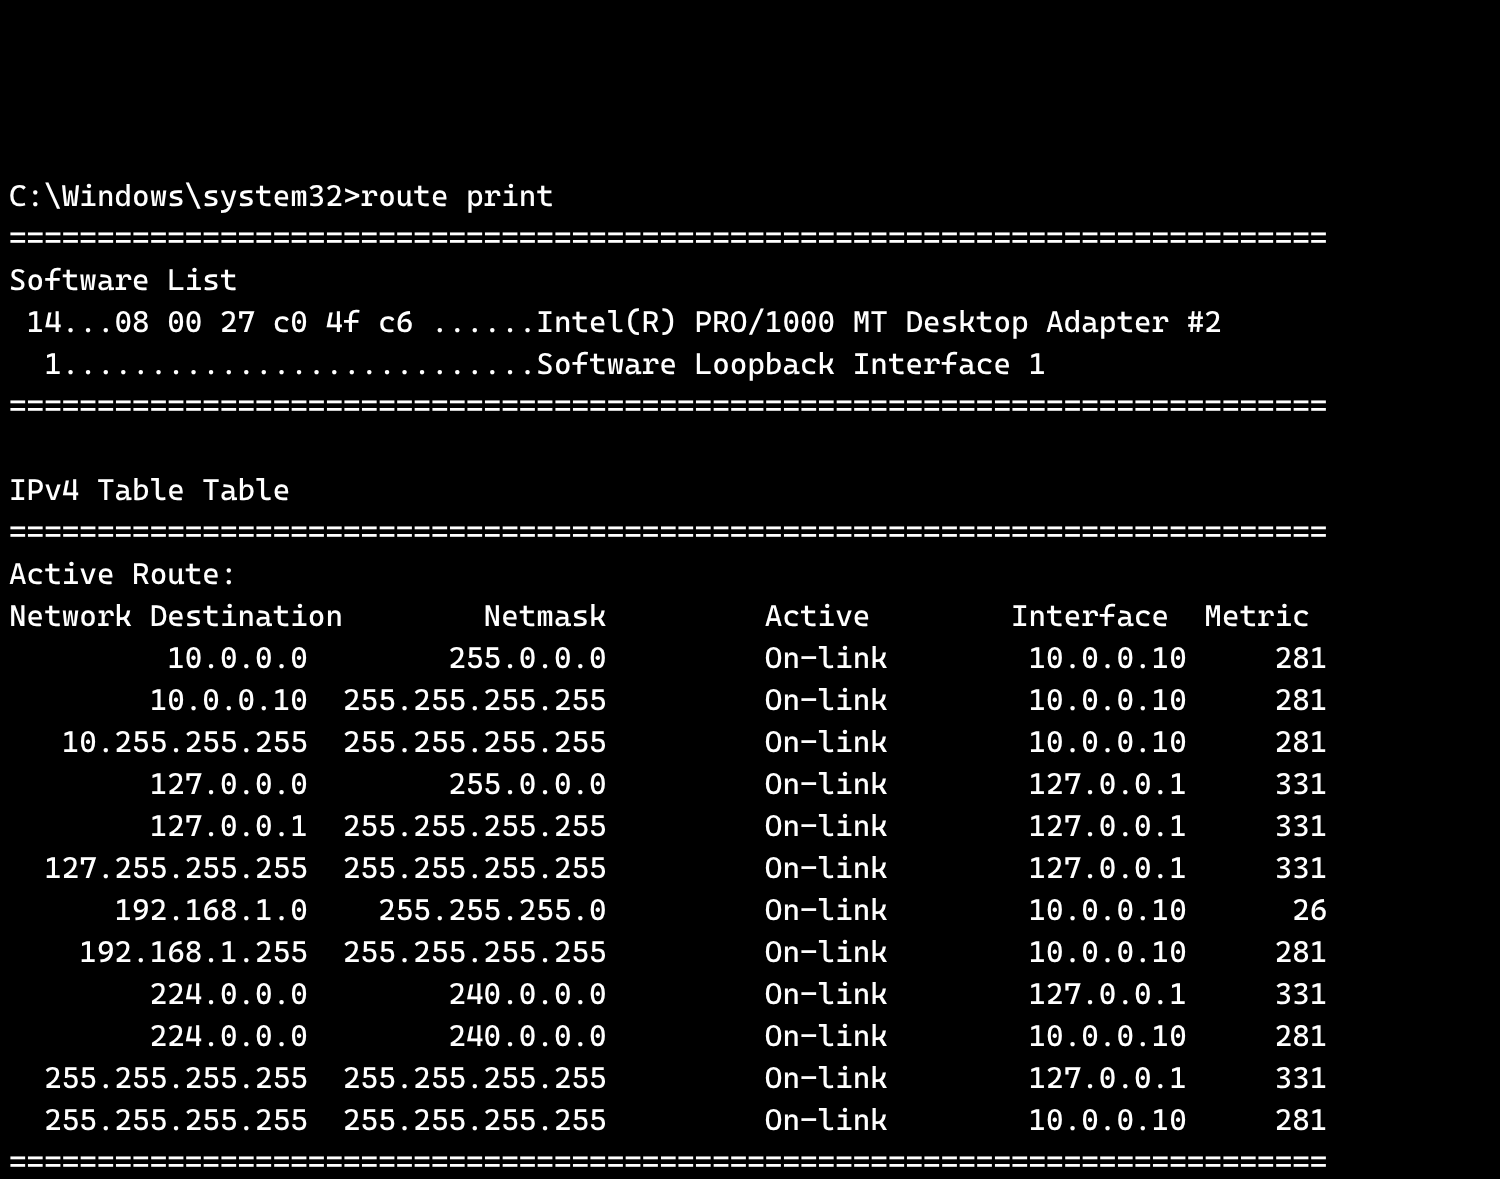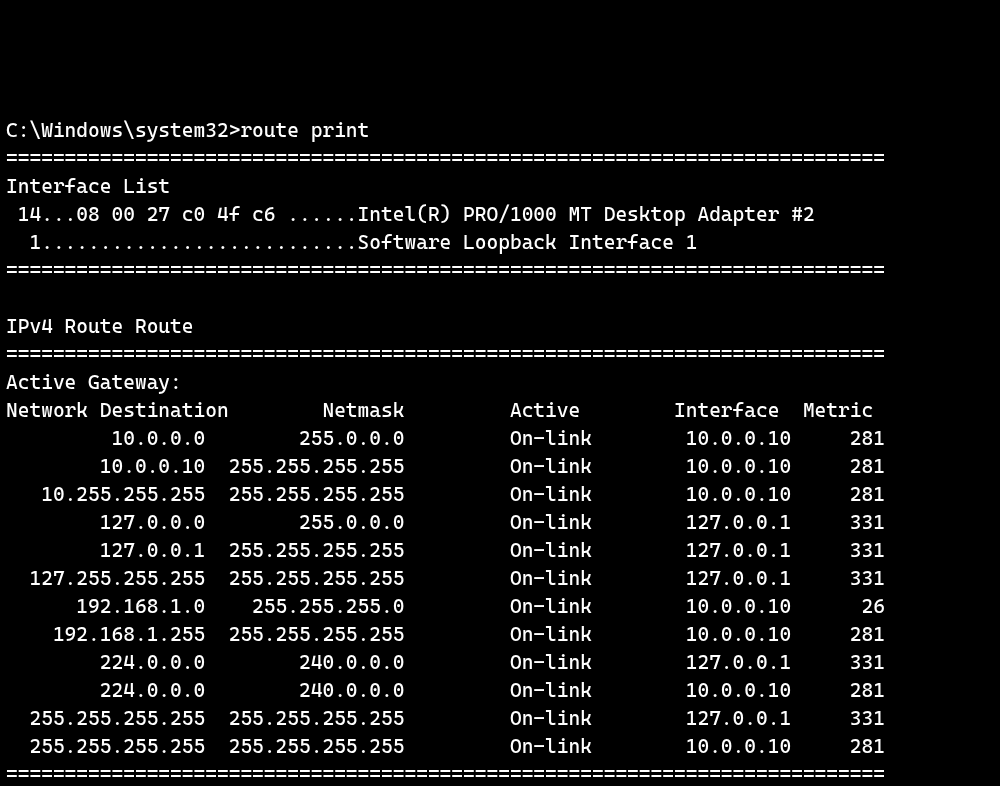--- a/index.html
+++ b/index.html
@@ -15,28 +15,28 @@
     }
     .prompt-line { margin-bottom: 0; text-align: right; }
   </style>
 </head>
 <body>
 
 
 
 <div><span class="prompt-line"><span>C:\Windows\system32&gt;</span><span>route print</span></span>
 <span>===========================================================================</span>
-<span>Interface List</span>
+<span>Software List</span>
 <span> 14...08 00 27 c0 4f c6 ......Intel(R) PRO/1000 MT Desktop Adapter #2</span>
 <span>  1...........................Software Loopback Interface 1</span>
 <span>===========================================================================</span>
 
-<span>IPv4 Route Route</span>
+<span>IPv4 Table Table</span>
 <span>===========================================================================</span>
-<span>Active Gateway:</span>
+<span>Active Route:</span>
 <span id="route-header">Network Destination        Netmask         Active        Interface  Metric</span>
 <div id="route-rows">         10.0.0.0        255.0.0.0         On-link        10.0.0.10     281
         10.0.0.10  255.255.255.255         On-link        10.0.0.10     281
    10.255.255.255  255.255.255.255         On-link        10.0.0.10     281
         127.0.0.0        255.0.0.0         On-link        127.0.0.1     331
         127.0.0.1  255.255.255.255         On-link        127.0.0.1     331
   127.255.255.255  255.255.255.255         On-link        127.0.0.1     331
       192.168.1.0    255.255.255.0         On-link        10.0.0.10      26
     192.168.1.255  255.255.255.255         On-link        10.0.0.10     281
         224.0.0.0        240.0.0.0         On-link        127.0.0.1     331

